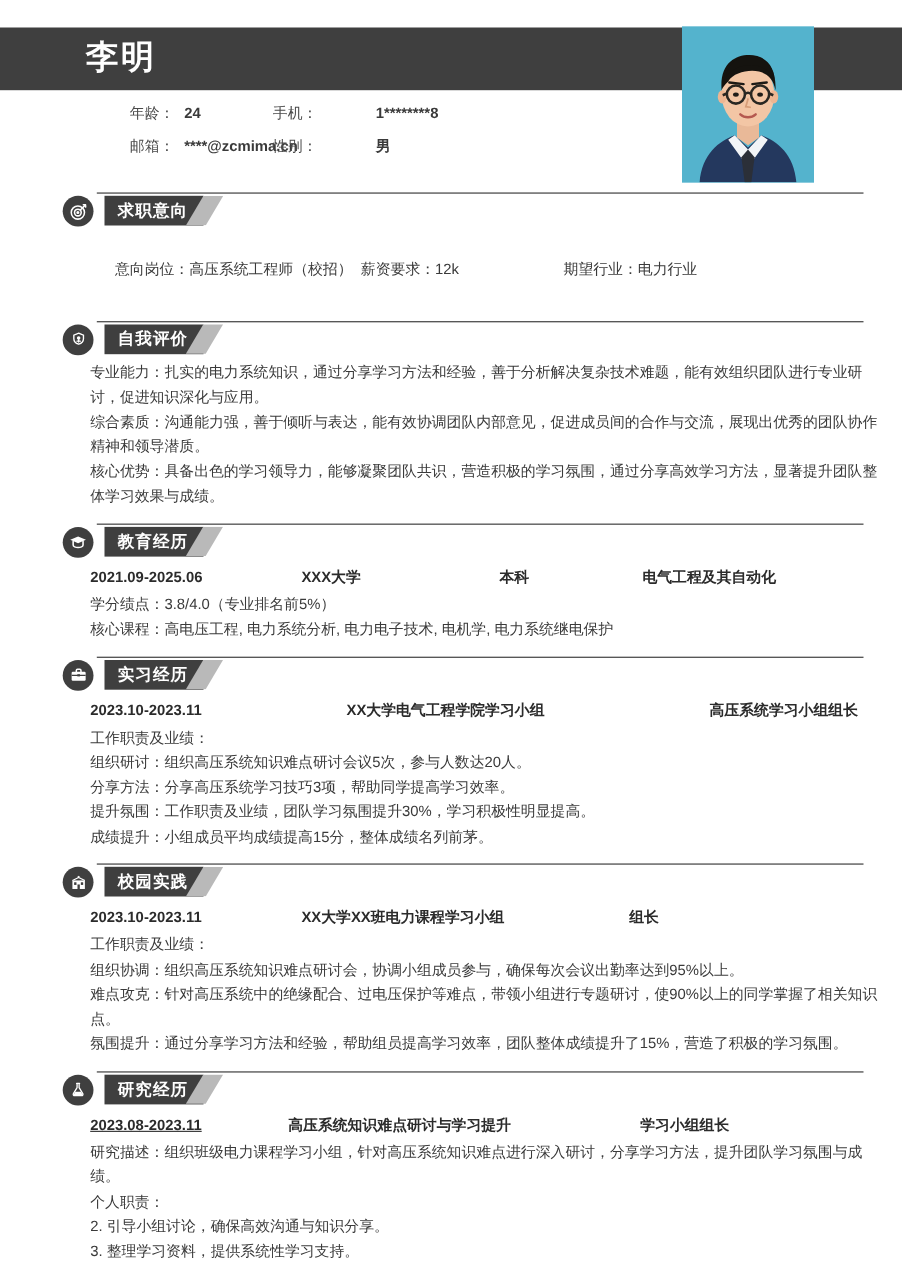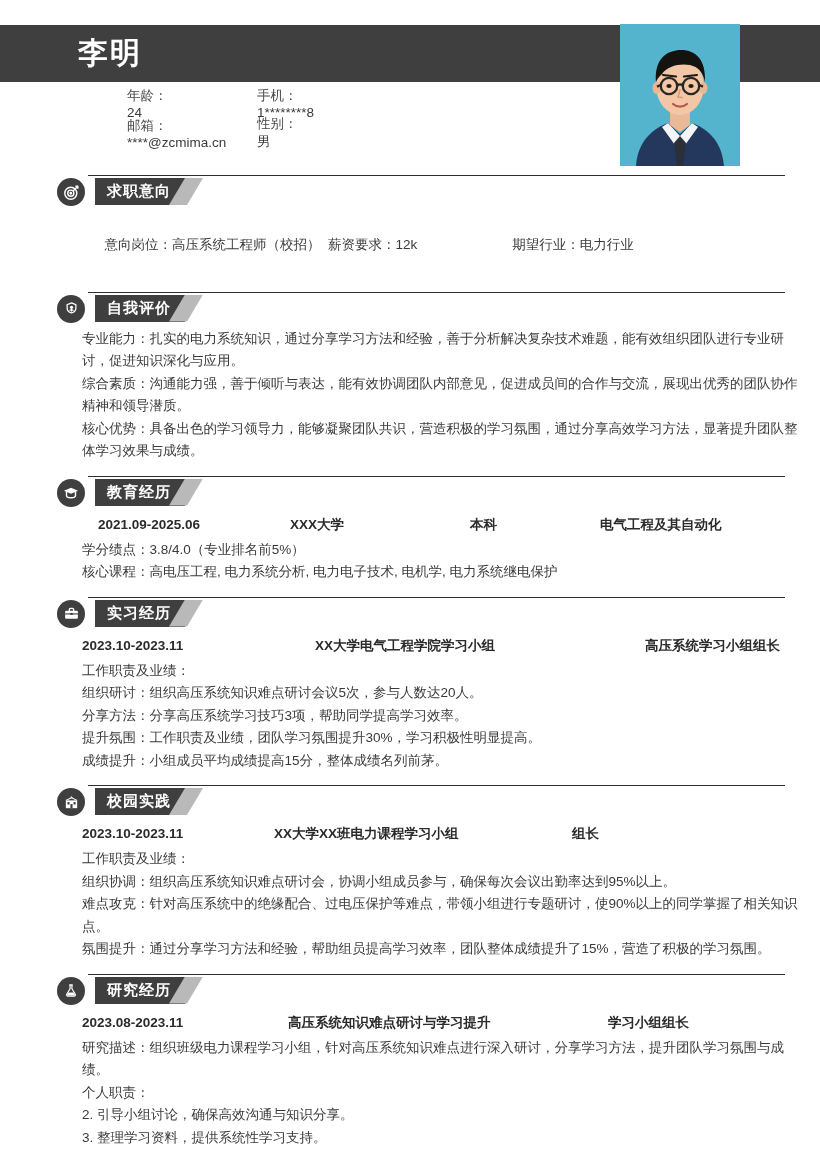--- a/index.html
+++ b/index.html
@@ -58,32 +58,32 @@
   }
   .info-row {
     display: flex;
     height: 30px;
     align-items: center;
   }
   .info-cell {
     display: flex;
     align-items: baseline;
     font-size: 13.5px;
-    flex-direction: column;
   }
   .info-cell.c1 { width: 245px; padding-left: 118px; box-sizing: border-box; }
-  .info-cell.c2 { padding-left: 3px; }
+  .info-cell.c2 { padding-left: 3px; gap: 44px; }
   .info-label {
     color: #4a4a4a;
     white-space: nowrap;
   }
   .info-value {
     color: #3a3a3a;
     margin-left: 9px;
     white-space: nowrap;
+    font-weight: bold;
   }
 
   
   .section {
     position: relative;
     padding-left: 55px;
   }
   .sec-rule {
     position: absolute;
     left: 88px;
@@ -155,32 +155,32 @@
     font-size: 13.5px;
     font-weight: bold;
     color: #2b2b2b;
     line-height: 26px;
     margin-bottom: 1px;
   }
   .entry-row .e-date   { width: 190px; flex: none; }
   .entry-row .e-org    { width: 0; flex: none; }
 
   
-  .cols-edu .e-date { width: 192px; margin-left: 16px; }
+  .cols-edu .e-date { width: 192px; }
   .cols-edu .e-org  { width: 180px; }
   .cols-edu .e-deg  { width: 130px; }
 
   .cols-intern .e-date { width: 192px; }
   .cols-intern .e-org  { width: 330px; margin-left: 41px; }
 
   .cols-campus .e-date { width: 192px; }
   .cols-campus .e-org  { width: 298px; }
 
-  .cols-research .e-date { width: 180px; }
-  .cols-research .e-org  { width: 320px; margin-left: 26px; }
+  .cols-research .e-date { width: 180px; text-decoration: underline; }
+  .cols-research .e-org  { width: 320px; }
   .gap-m  { height: 13px; }
 </style>
 </head>
 <body>
 
 <div class="header-wrap">
   <div class="header-bar"></div>
   <div class="header-name">李明</div>
 
   <div class="photo">

